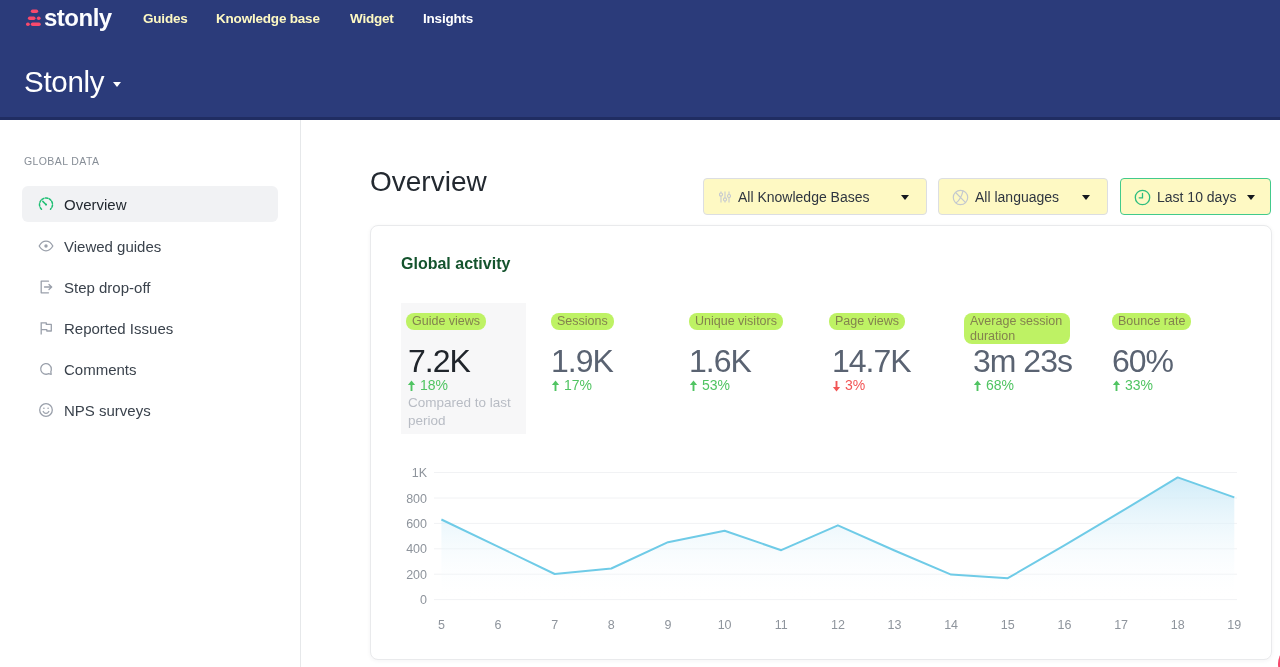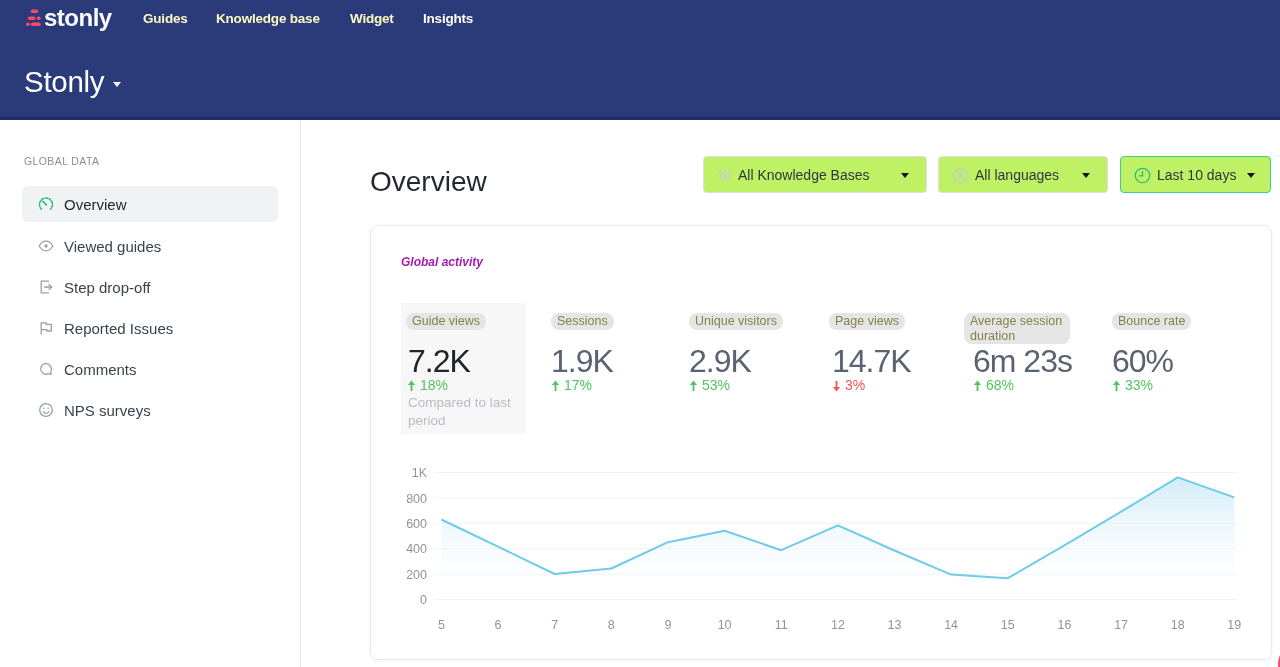--- a/index.html
+++ b/index.html
@@ -25,35 +25,35 @@
   #global-data { position:absolute; left:24px; top:35px; font-size:10.5px; font-weight:500;
     color:#878e97; letter-spacing:0.4px; }
   .sitem { position:absolute; left:22px; width:256px; height:36px; border-radius:6px; }
   .sitem .txt { position:absolute; left:42px; top:10px; font-size:15px; color:#3a424c; }
   .sitem .ic { position:absolute; left:16px; top:10px; width:16px; height:16px; }
   #s-overview { top:66px; background:#f1f2f4; }
   #s-overview .txt { color:#232930; }
 
   
   #main-title { position:absolute; left:370px; top:166px; font-size:28px; font-weight:500; color:#232930; }
-  .dd { position:absolute; top:156px; height:37px; background:#bef264; border:1px solid #dcdee2;
+  .dd { position:absolute; top:178px; height:37px; background:#fef9c3; border:1px solid #dcdee2;
     border-radius:4px; }
   .dd .txt { position:absolute; top:10px; font-size:14px; color:#2f3640; }
   .dd .caret { position:absolute; top:16px; width:0; height:0;
     border-left:4.5px solid transparent; border-right:4.5px solid transparent; border-top:5.5px solid #14181e; }
   #dd1 { left:703px; width:224px; }
   #dd2 { left:938px; width:170px; }
   #dd3 { left:1120px; width:151px; border:1.5px solid #42ca8c; }
 
   
   #card { position:absolute; left:370px; top:225px; width:902px; height:435px; background:#fff;
     border:1px solid #e9eaec; border-radius:8px; box-shadow:0 1px 4px rgba(40,40,60,0.05); }
-  #ga-title { position:absolute; left:30px; top:29px; font-size:12px; font-weight:700; color:#a21caf;font-style:italic; }
+  #ga-title { position:absolute; left:30px; top:29px; font-size:16px; font-weight:700; color:#14532d; }
   #col1-bg { position:absolute; left:30px; top:77px; width:125px; height:131px; background:#f7f7f8; }
-  .pill { position:absolute; top:87px; background:#e5e5e5; color:#83834e; font-size:12.5px;
+  .pill { position:absolute; top:87px; background:#bef264; color:#83834e; font-size:12.5px;
     border-radius:8px; padding:1px 6px; line-height:14.5px; max-width:106px; display:inline-block; }
   .mval { position:absolute; top:117px; font-size:32px; color:#5a6372; letter-spacing:-1px; }
   .mpct { position:absolute; top:151px; font-size:14px; font-weight:400; color:#50c462; }
   .mpct svg { vertical-align:-1.5px; margin-right:4px; }
   .down { color:#f25656; }
   #cmp { position:absolute; left:37px; top:168px; font-size:13.5px; color:#b8bcc4; line-height:18px; width:105px; }
 </style>
 </head>
 <body>
 <div id="page">
@@ -174,35 +174,35 @@
     <div id="cmp">Compared to last period</div>
 
     <span class="pill" style="left:180px;">Sessions</span>
     <div class="mval" style="left:180px;">1.9K</div>
     <div class="mpct" style="left:180px;"><svg width="9" height="12" viewBox="0 0 9 12">
           <path d="M4.5 11 V4.2" stroke="#50c462" stroke-width="1.9" fill="none"></path>
           <polygon points="4.5,0.4 0.9,5 8.1,5" fill="#50c462"></polygon>
         </svg>17%</div>
 
     <span class="pill" style="left:318px;border-radius:8px;">Unique visitors</span>
-    <div class="mval" style="left:318px;">2.9K</div>
+    <div class="mval" style="left:318px;">1.6K</div>
     <div class="mpct" style="left:318px;"><svg width="9" height="12" viewBox="0 0 9 12">
           <path d="M4.5 11 V4.2" stroke="#50c462" stroke-width="1.9" fill="none"></path>
           <polygon points="4.5,0.4 0.9,5 8.1,5" fill="#50c462"></polygon>
         </svg>53%</div>
 
     <span class="pill" style="left:458px;">Page views</span>
     <div class="mval" style="left:461px;">14.7K</div>
     <div class="mpct down" style="left:461px;"><svg width="9" height="12" viewBox="0 0 9 12">
           <path d="M4.5 1 V7.8" stroke="#f25656" stroke-width="1.9" fill="none"></path>
           <polygon points="4.5,11.6 0.9,7 8.1,7" fill="#f25656"></polygon>
         </svg>3%</div>
 
     <span class="pill" style="left:593px;">Average session duration</span>
-    <div class="mval" style="left:602px;">6m 23s</div>
+    <div class="mval" style="left:602px;">3m 23s</div>
     <div class="mpct" style="left:602px;"><svg width="9" height="12" viewBox="0 0 9 12">
           <path d="M4.5 11 V4.2" stroke="#50c462" stroke-width="1.9" fill="none"></path>
           <polygon points="4.5,0.4 0.9,5 8.1,5" fill="#50c462"></polygon>
         </svg>68%</div>
 
     <span class="pill" style="left:741px;">Bounce rate</span>
     <div class="mval" style="left:741px;">60%</div>
     <div class="mpct" style="left:741px;"><svg width="9" height="12" viewBox="0 0 9 12">
           <path d="M4.5 11 V4.2" stroke="#50c462" stroke-width="1.9" fill="none"></path>
           <polygon points="4.5,0.4 0.9,5 8.1,5" fill="#50c462"></polygon>

